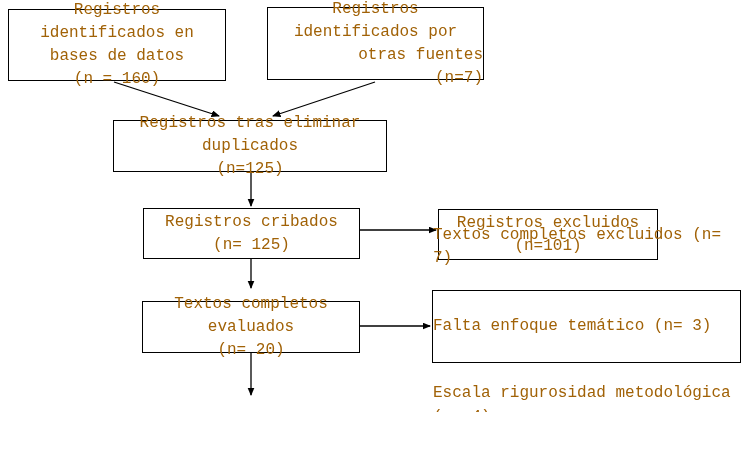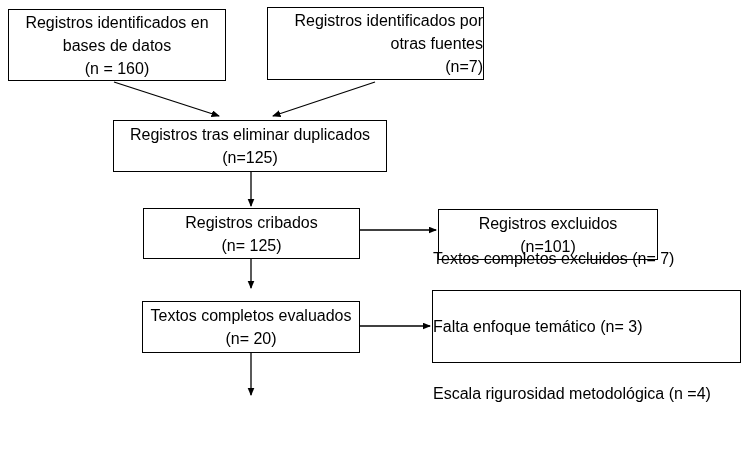--- a/index.html
+++ b/index.html
@@ -5,22 +5,22 @@
   html, body {
     margin: 0;
     padding: 0;
     background: #ffffff;
   }
   .canvas {
     position: relative;
     width: 755px;
     height: 412px;
     background: #ffffff;
-    font-family: Liberation Sans, sans-serif;
-    color: #000000;
+    font-family: Liberation Mono, monospace;
+    color: #a16207;
     overflow: hidden;
   }
   .arrows {
     position: absolute;
     left: 0;
     top: 0;
     width: 755px;
     height: 472px;
     pointer-events: none;
   }

